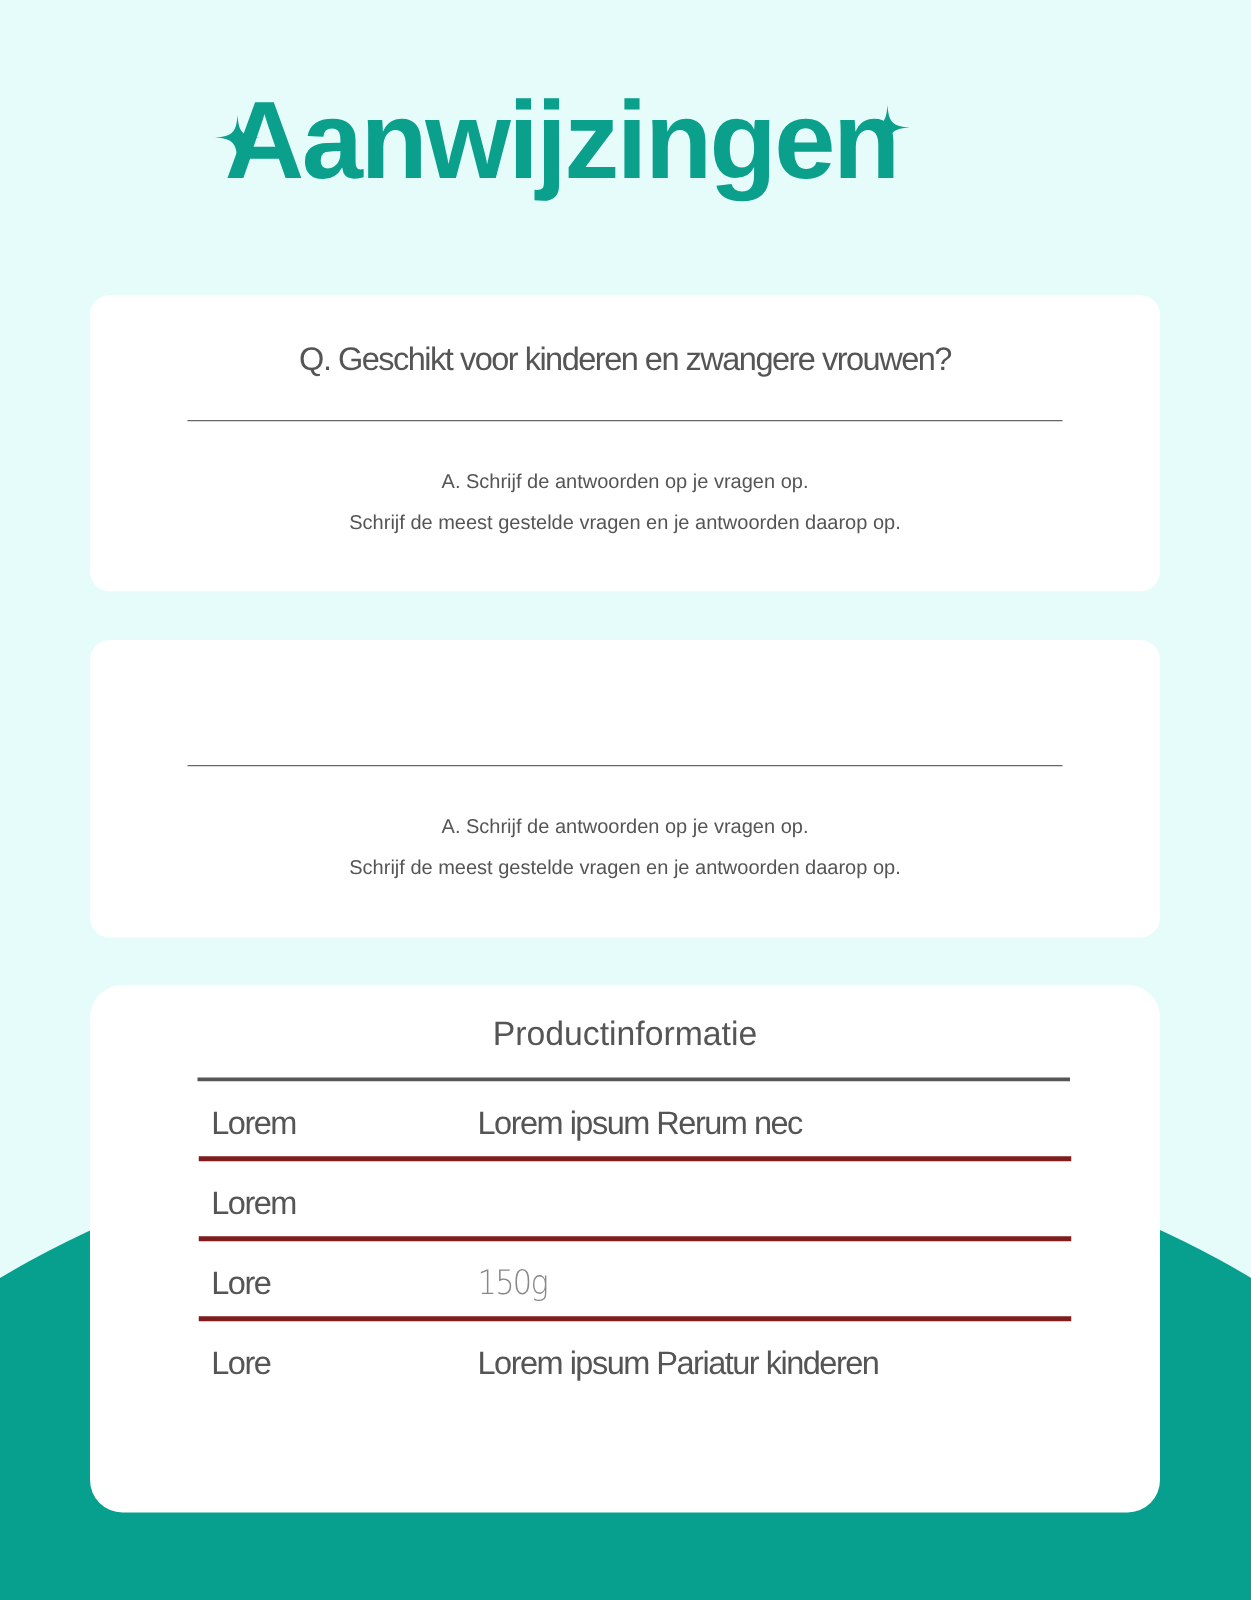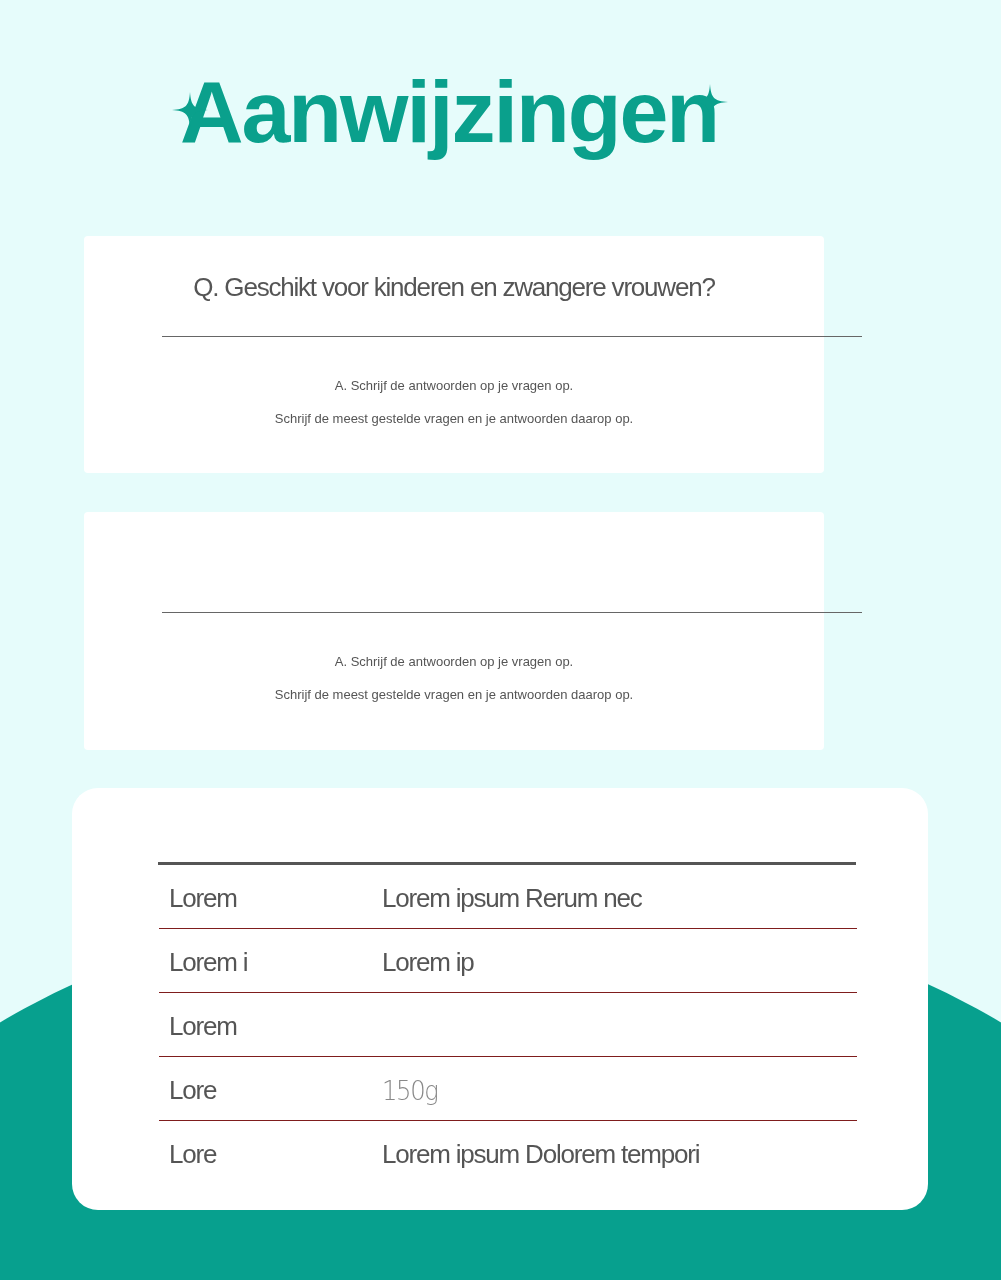--- a/index.html
+++ b/index.html
@@ -44,24 +44,24 @@
     }
     .sparkle {
       position: absolute;
       width: 40px; height: 40px;
     }
     .sparkle-left { left: -10px; top: 28px; }
     .sparkle-right { right: -12px; top: 20px; }
 
     .card {
       position: absolute;
-      left: 84px;
-      width: 740px;
+      left: 72px;
+      width: 856px;
       background: #ffffff;
-      border-radius: 4px;
+      border-radius: 16px;
       z-index: 2;
       text-align: center;
     }
     .card-1 { top: 236px; height: 237px; }
     .card-2 { top: 512px; height: 238px; }
     .card-question {
       position: absolute;
       left: 0; width: 100%;
       top: 36px;
       font-size: 26px;
@@ -72,21 +72,21 @@
       position: absolute;
       left: 78px; width: 700px;
       top: 100px;
       height: 1px;
       background: #666666;
     }
     .card-answer {
       position: absolute;
       left: 0; width: 100%;
       top: 133px;
-      font-size: 13px;
+      font-size: 16px;
       line-height: 33px;
       color: #555555;
     }
     .card-answer span { display: block; }
 
     .product-card {
       position: absolute;
       left: 72px; top: 788px;
       width: 856px; height: 422px;
       background: #ffffff;
@@ -109,21 +109,21 @@
       background: #555555;
     }
     .product-table {
       position: absolute;
       left: 87px; top: 77px;
       width: 698px;
     }
     .product-row {
       position: relative;
       height: 64px;
-      border-bottom: 1px solid #7f1d1d;
+      border-bottom: 4px solid #7f1d1d;
       font-size: 26px;
       letter-spacing: -1.2px;
       color: #555555;
     }
     .product-row:last-child { border-bottom: none; }
     .product-row .label {
       position: absolute;
       left: 10px; top: 18px;
     }
     .product-row .value {
@@ -169,35 +169,32 @@
 
 <div class="card card-2">
   <div class="card-divider"></div>
   <div class="card-answer">
     <span>A. Schrijf de antwoorden op je vragen op.</span>
     <span>Schrijf de meest gestelde vragen en je antwoorden daarop op.</span>
   </div>
 </div>
 
 <div class="product-card">
+  <div class="product-title">Productinformatie</div>
   <div class="product-header-line"></div>
   <div class="product-table">
     <div class="product-row">
       <span class="label">Lorem</span>
       <span class="value">Lorem ipsum Rerum nec</span>
     </div>
     <div class="product-row">
-      <span class="label">Lorem i</span>
-      <span class="value">Lorem ip</span>
-    </div>
-    <div class="product-row">
       <span class="label">Lorem</span>
     </div>
     <div class="product-row">
       <span class="label">Lore</span>
       <span class="value thin">150g</span>
     </div>
     <div class="product-row">
       <span class="label">Lore</span>
-      <span class="value">Lorem ipsum Dolorem tempori</span>
+      <span class="value">Lorem ipsum Pariatur kinderen</span>
     </div>
   </div>
 </div>
 
 </body></html>

